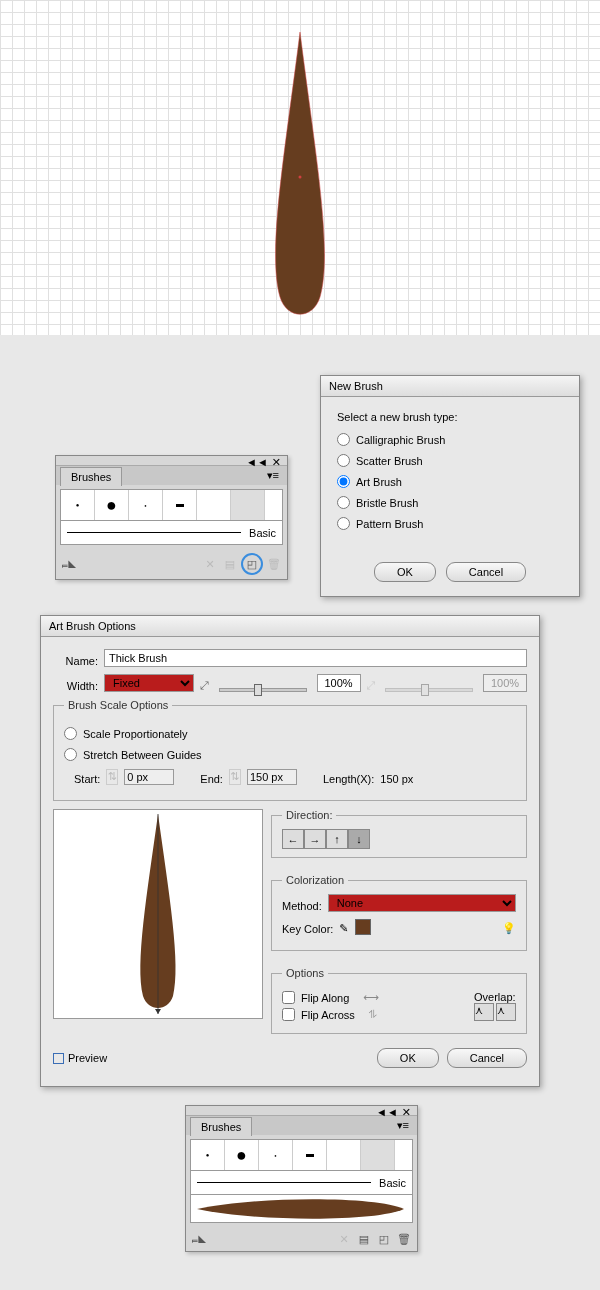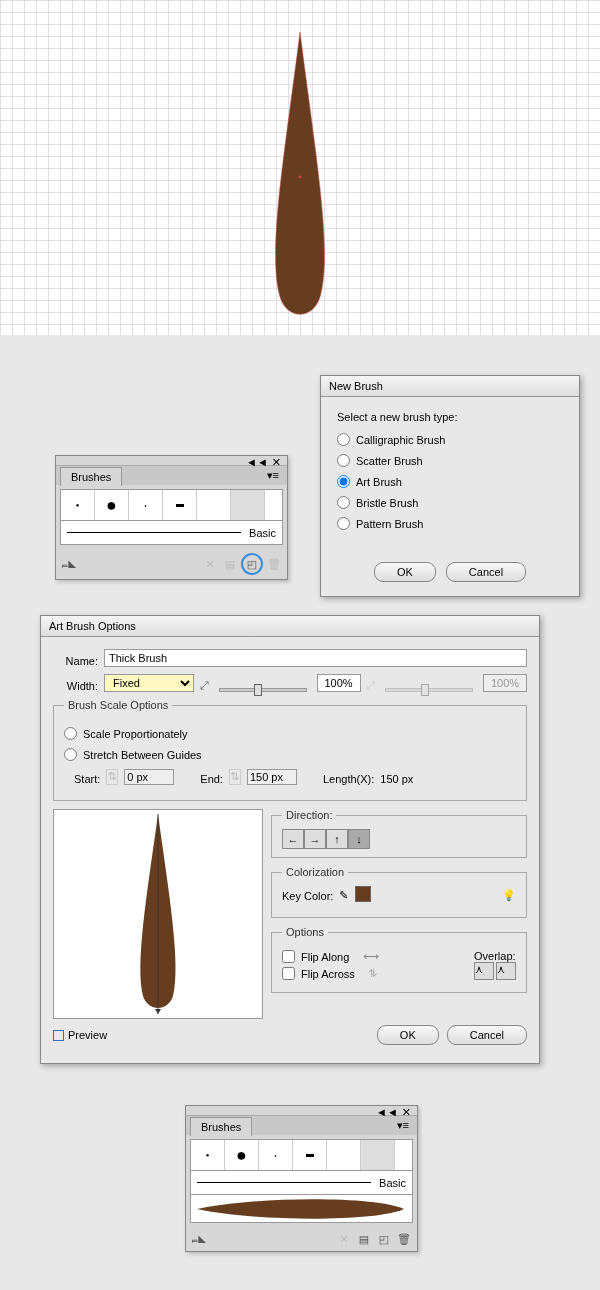--- a/index.html
+++ b/index.html
@@ -35,33 +35,33 @@
 .radio-row input{margin-right:6px}
 .dlg-buttons{display:flex;justify-content:center;gap:10px;padding:10px 0 14px}
 .btn{background:linear-gradient(#f8f8f8,#ddd);border:1px solid #888;padding:3px 22px;border-radius:9px;cursor:pointer}
 
 
 .art-brush{position:absolute;left:40px;top:280px;width:500px;background:#e8e8e8;border:1px solid #888;box-shadow:2px 2px 6px rgba(0,0,0,0.3)}
 .art-body{padding:12px}
 .form-row{display:flex;align-items:flex-end;margin-bottom:7px;gap:6px}
 .form-row label{width:45px;text-align:right}
 .text-input{border:1px solid #999;background:#fff;padding:2px 4px;flex:1;height:18px}
-.select{border:1px solid #999;background:#fef9c3;padding:1px 4px;height:18px;width:90px}
+.select{border:1px solid #999;background:#b91c1c;padding:1px 4px;height:18px;width:90px}
 .slider{flex:1;height:4px;background:#ccc;border:1px solid #999;position:relative;margin:0 4px}
 .slider-thumb{position:absolute;width:8px;height:12px;background:#ddd;border:1px solid #666;top:-5px;left:40%}
 .pct{border:1px solid #999;background:#fff;width:44px;height:18px;text-align:center;padding:1px}
 .pct.disabled{background:#eee;color:#999}
 fieldset{border:1px solid #aaa;padding:8px 10px;margin-bottom:8px}
 legend{padding:0 4px;color:#333}
 .disabled-row{color:#999}
 .disabled-row input{background:#eee}
 .small-input{border:1px solid #999;width:50px;height:16px;padding:1px 2px}
 .preview-area{display:flex;gap:8px}
 .preview-box{width:210px;height:210px;background:#fff;border:1px solid #999;display:flex;align-items:center;justify-content:center}
-.right-col{flex:1;display:flex;flex-direction:column;}
+.right-col{flex:1;display:flex;flex-direction:column;gap:8px}
 .dir-btns{display:flex}
 .dir-btn{width:22px;height:20px;border:1px solid #888;background:#ddd;display:flex;align-items:center;justify-content:center;cursor:pointer}
 .dir-btn.active{background:#aaa}
 .color-swatch{width:16px;height:16px;background:#663d1f;border:1px solid #666;display:inline-block;vertical-align:middle}
 .chk-row{display:flex;align-items:center;gap:6px;margin:4px 0}
 .overlap{display:flex;gap:2px}
 .overlap-btn{width:20px;height:18px;border:1px solid #888;background:#ddd}
 .bottom-row{display:flex;align-items:center;padding:6px 0}
 .preview-chk{display:flex;align-items:center;gap:4px}
 .preview-chk .box{width:11px;height:11px;border:1px solid #3a6db5}
@@ -203,20 +203,24 @@
           <legend>Direction:</legend>
           <div class="dir-btns">
             <div class="dir-btn">←</div>
             <div class="dir-btn">→</div>
             <div class="dir-btn">↑</div>
             <div class="dir-btn active">↓</div>
           </div>
         </fieldset>
         <fieldset>
           <legend>Colorization</legend>
+          <div class="form-row">
+            <span>Method:</span>
+            <select class="select" style="flex:1"><option>None</option></select>
+          </div>
           <div class="form-row">
             <span>Key Color:</span>
             <span>✎</span>
             <span class="color-swatch"></span>
             <span style="flex:1"></span>
             <span style="color:#888">💡</span>
           </div>
         </fieldset>
         <fieldset>
           <legend>Options</legend>

